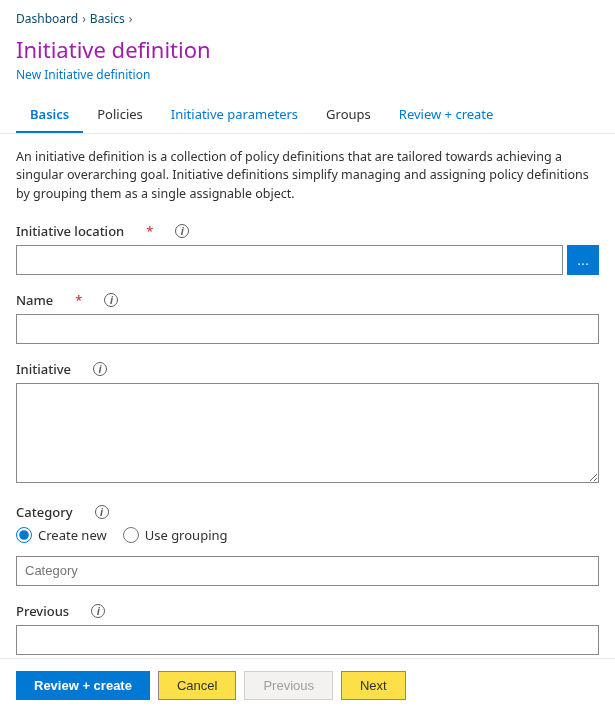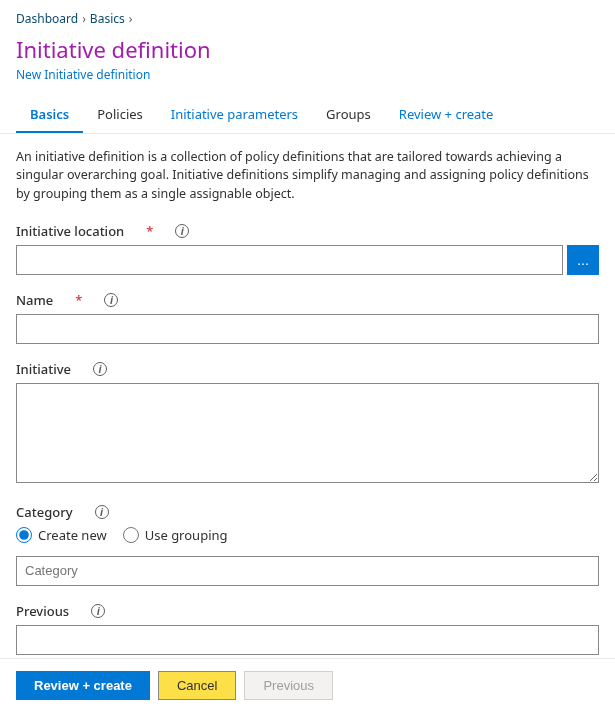--- a/index.html
+++ b/index.html
@@ -270,13 +270,14 @@
     </div>
     <input type="text" class="text-input" placeholder="" style="">
   </div>
 
 </div>
 
 <div class="footer">
   <button class="btn-primary">Review + create</button>
   <button class="btn-default">Cancel</button>
   <button class="btn-disabled">Previous</button>
+  <button class="btn-default">Next</button>
 </div>
 
 </body></html>

